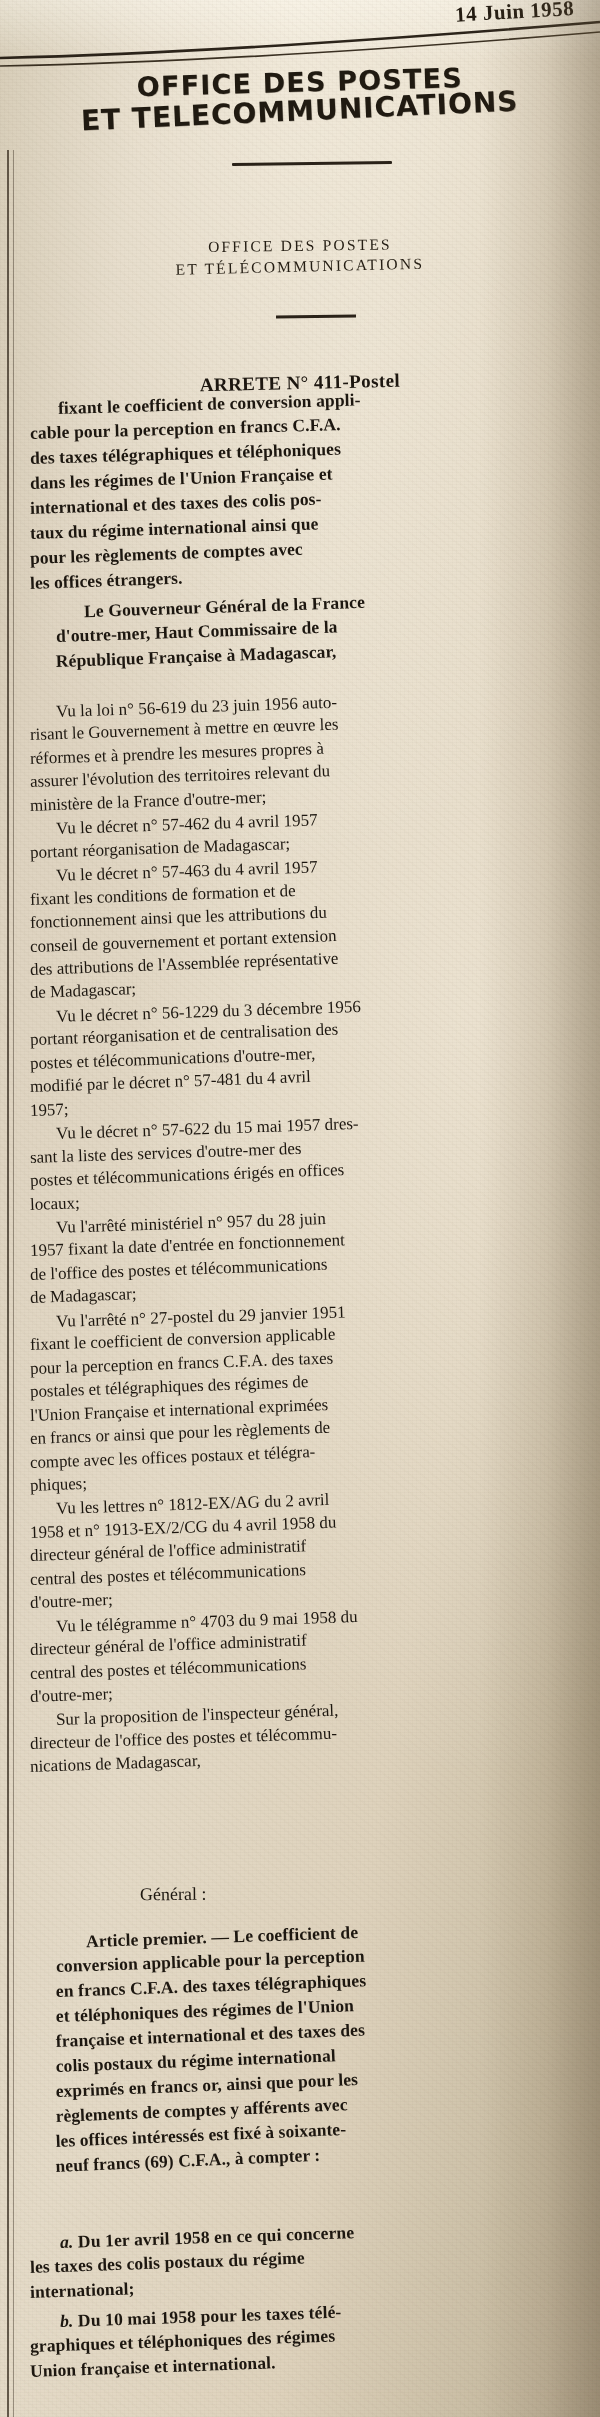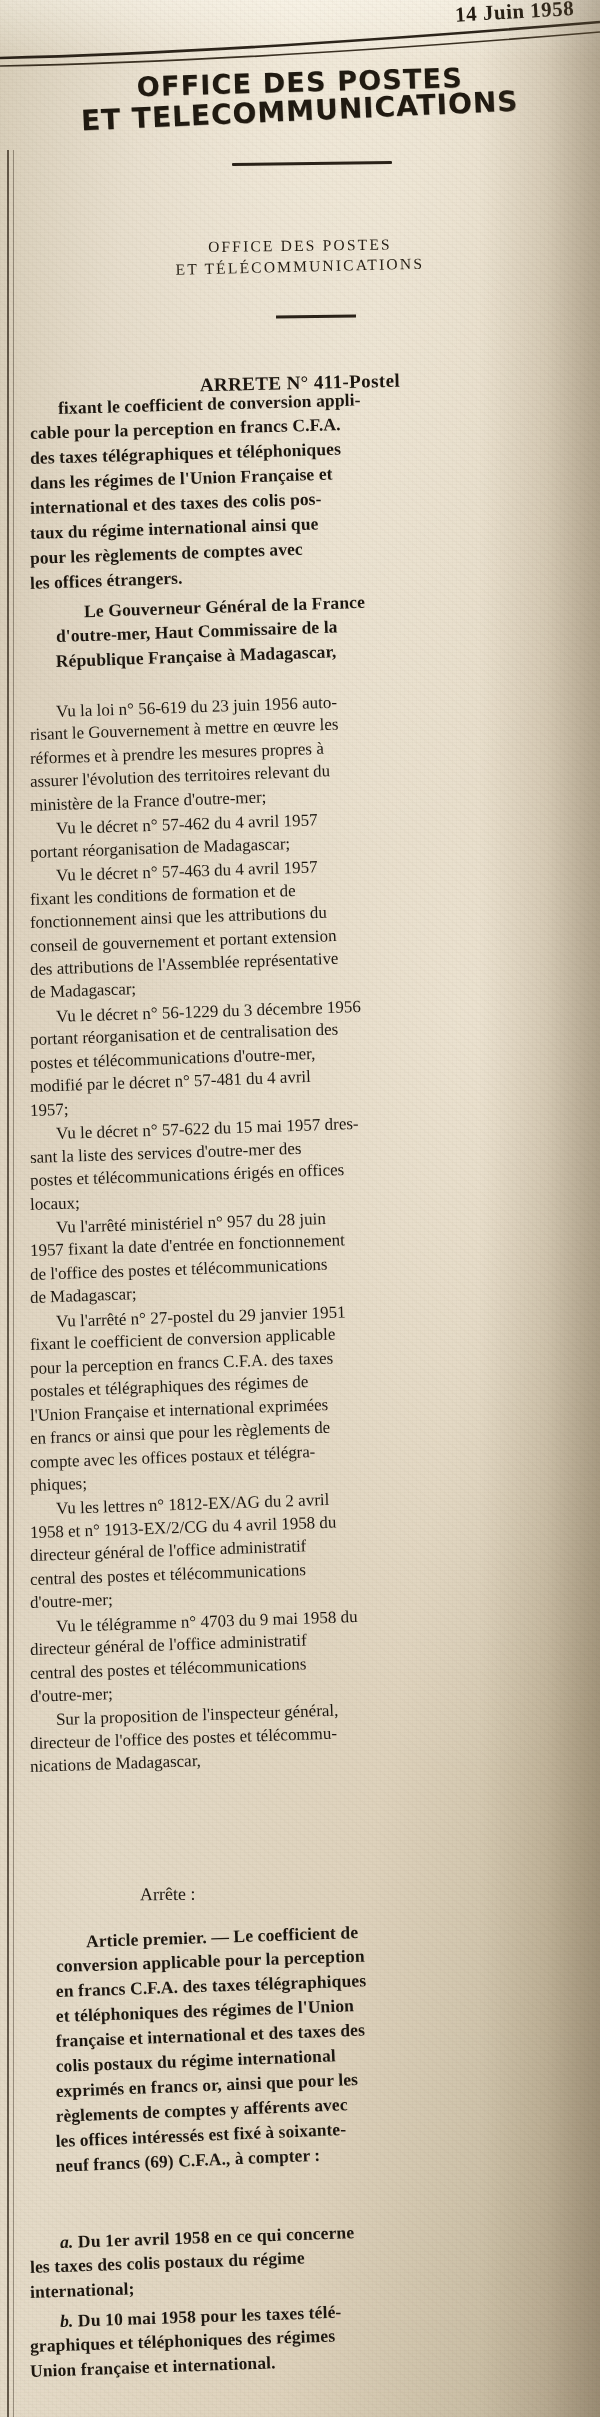--- a/index.html
+++ b/index.html
@@ -316,21 +316,21 @@
         <span class="ln warp" style="transform: translateX(0px) rotate(-2deg) scaleX(0.9964);">central des postes et télécommunications</span>
         <span class="ln warp" style="transform: translateX(0px) rotate(-2.05deg) scaleX(0.9946);">d'outre-mer;</span>
       </p>
       <p class="para body" style="margin-bottom: 0px;">
         <span class="ln warp" style="transform: translateX(26px) rotate(-1.9deg) scaleX(1);">Sur la proposition de l'inspecteur général,</span>
         <span class="ln warp" style="transform: translateX(0px) rotate(-1.95deg) scaleX(0.9982);">directeur de l'office des postes et télécommu-</span>
         <span class="ln warp" style="transform: translateX(0px) rotate(-2deg) scaleX(0.9964);">nications de Madagascar,</span>
       </p>
     </div>
 
-  <div id="arrete-colon">Arrête :</div>
+  <div id="arrete-colon">Général :</div>
 
   <div class="block" id="article-block" style="top:1930px;">
     <p class="para lead indent" id="article-para">
         <span class="ln warp" style="transform: translateX(30px) rotate(-1.9deg) scaleX(1);">Article premier. — Le coefficient de</span>
         <span class="ln warp" style="transform: translateX(0px) rotate(-1.96deg) scaleX(0.9985);">conversion applicable pour la perception</span>
         <span class="ln warp" style="transform: translateX(0px) rotate(-2.02deg) scaleX(0.997);">en francs C.F.A. des taxes télégraphiques</span>
         <span class="ln warp" style="transform: translateX(0px) rotate(-2.08deg) scaleX(0.9955);">et téléphoniques des régimes de l'Union</span>
         <span class="ln warp" style="transform: translateX(0px) rotate(-2.14deg) scaleX(0.994);">française et international et des taxes des</span>
         <span class="ln warp" style="transform: translateX(0px) rotate(-2.2deg) scaleX(0.9925);">colis postaux du régime international</span>
         <span class="ln warp" style="transform: translateX(0px) rotate(-2.26deg) scaleX(0.991);">exprimés en francs or, ainsi que pour les</span>

